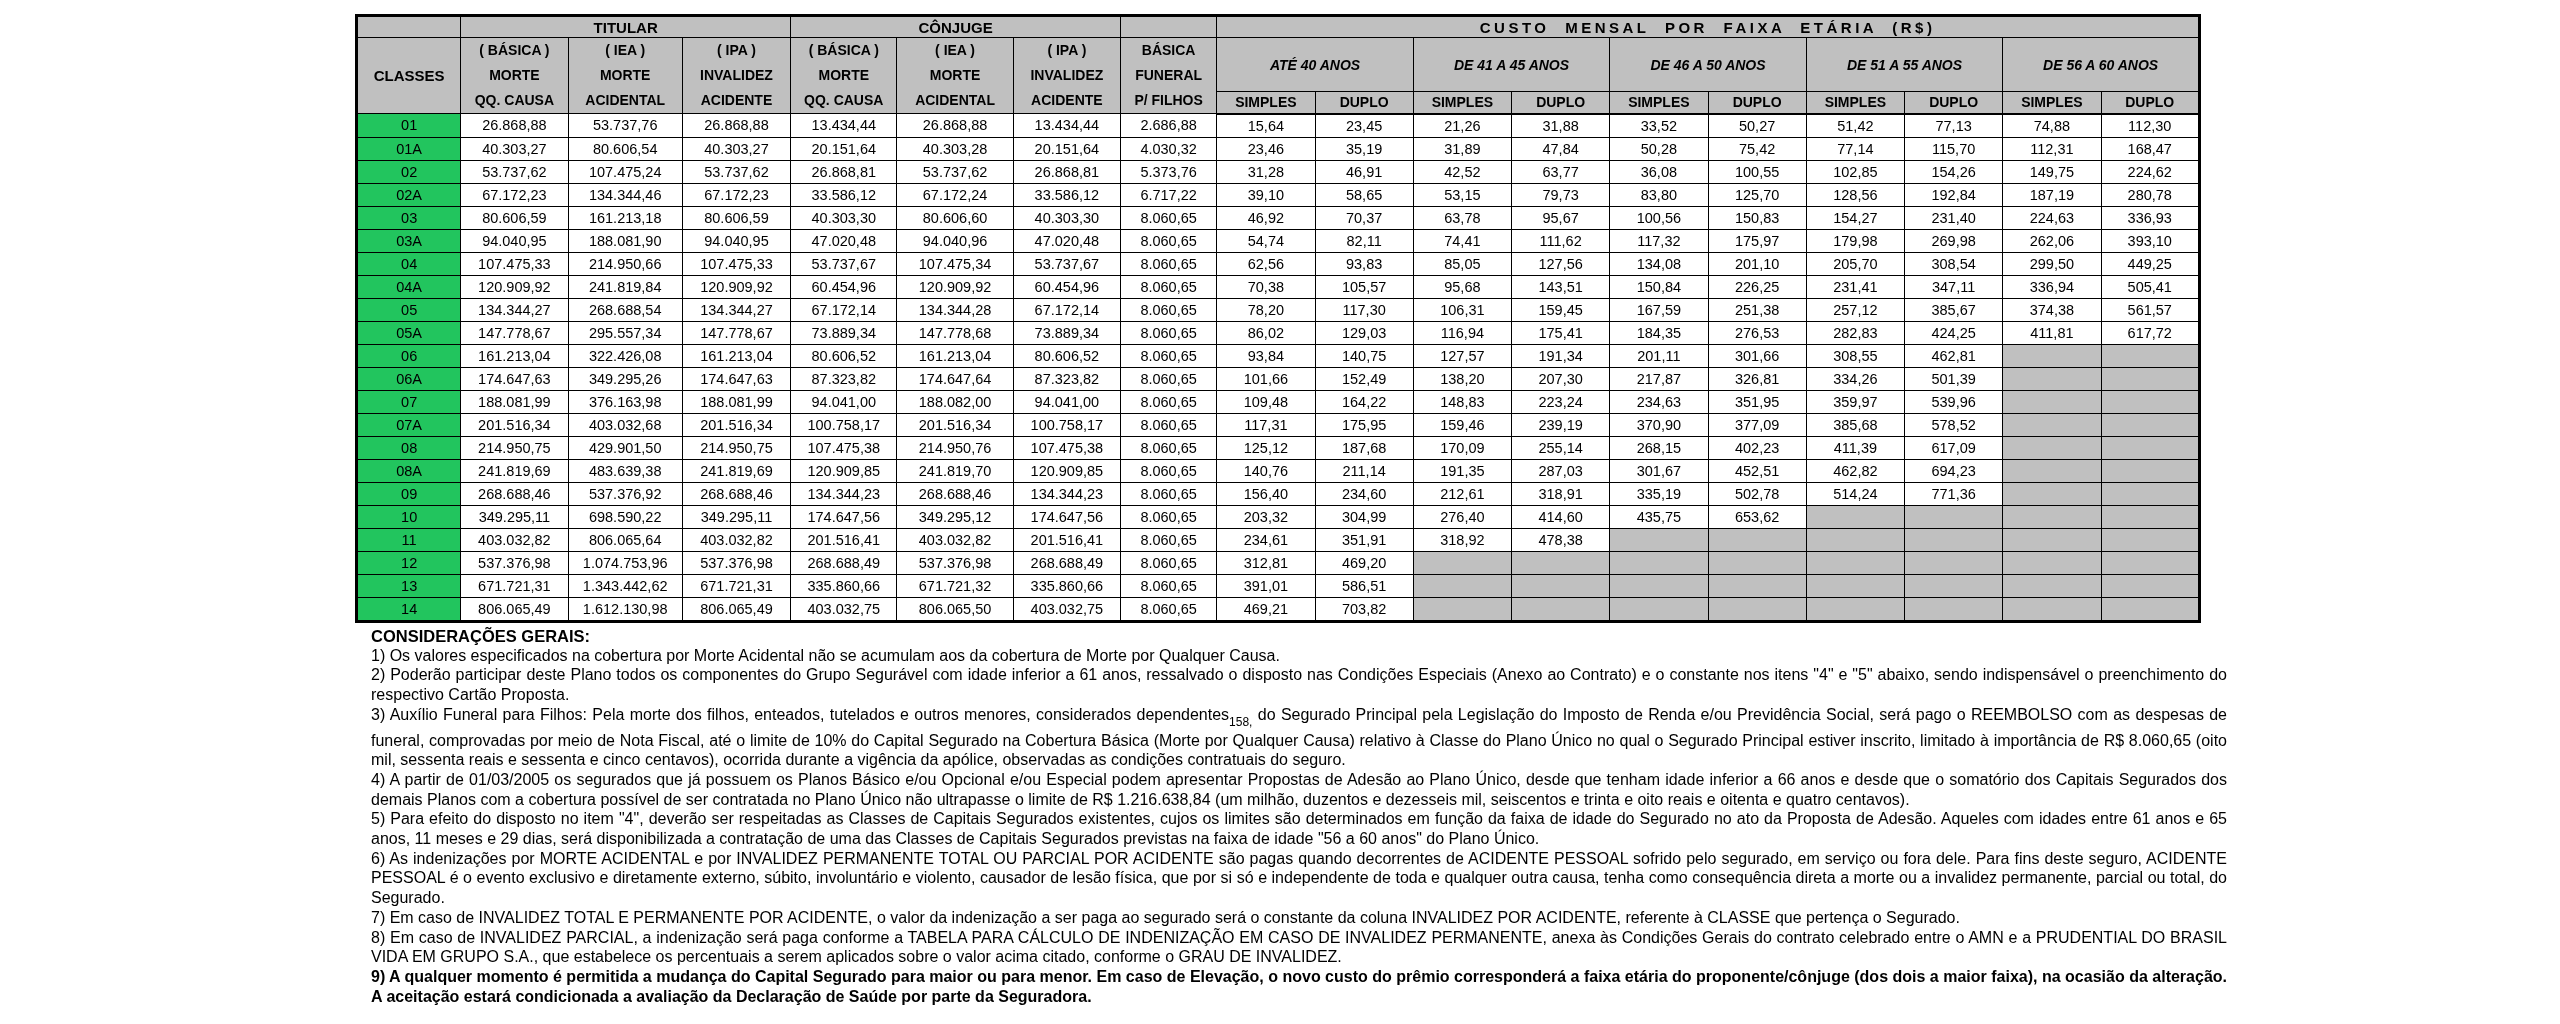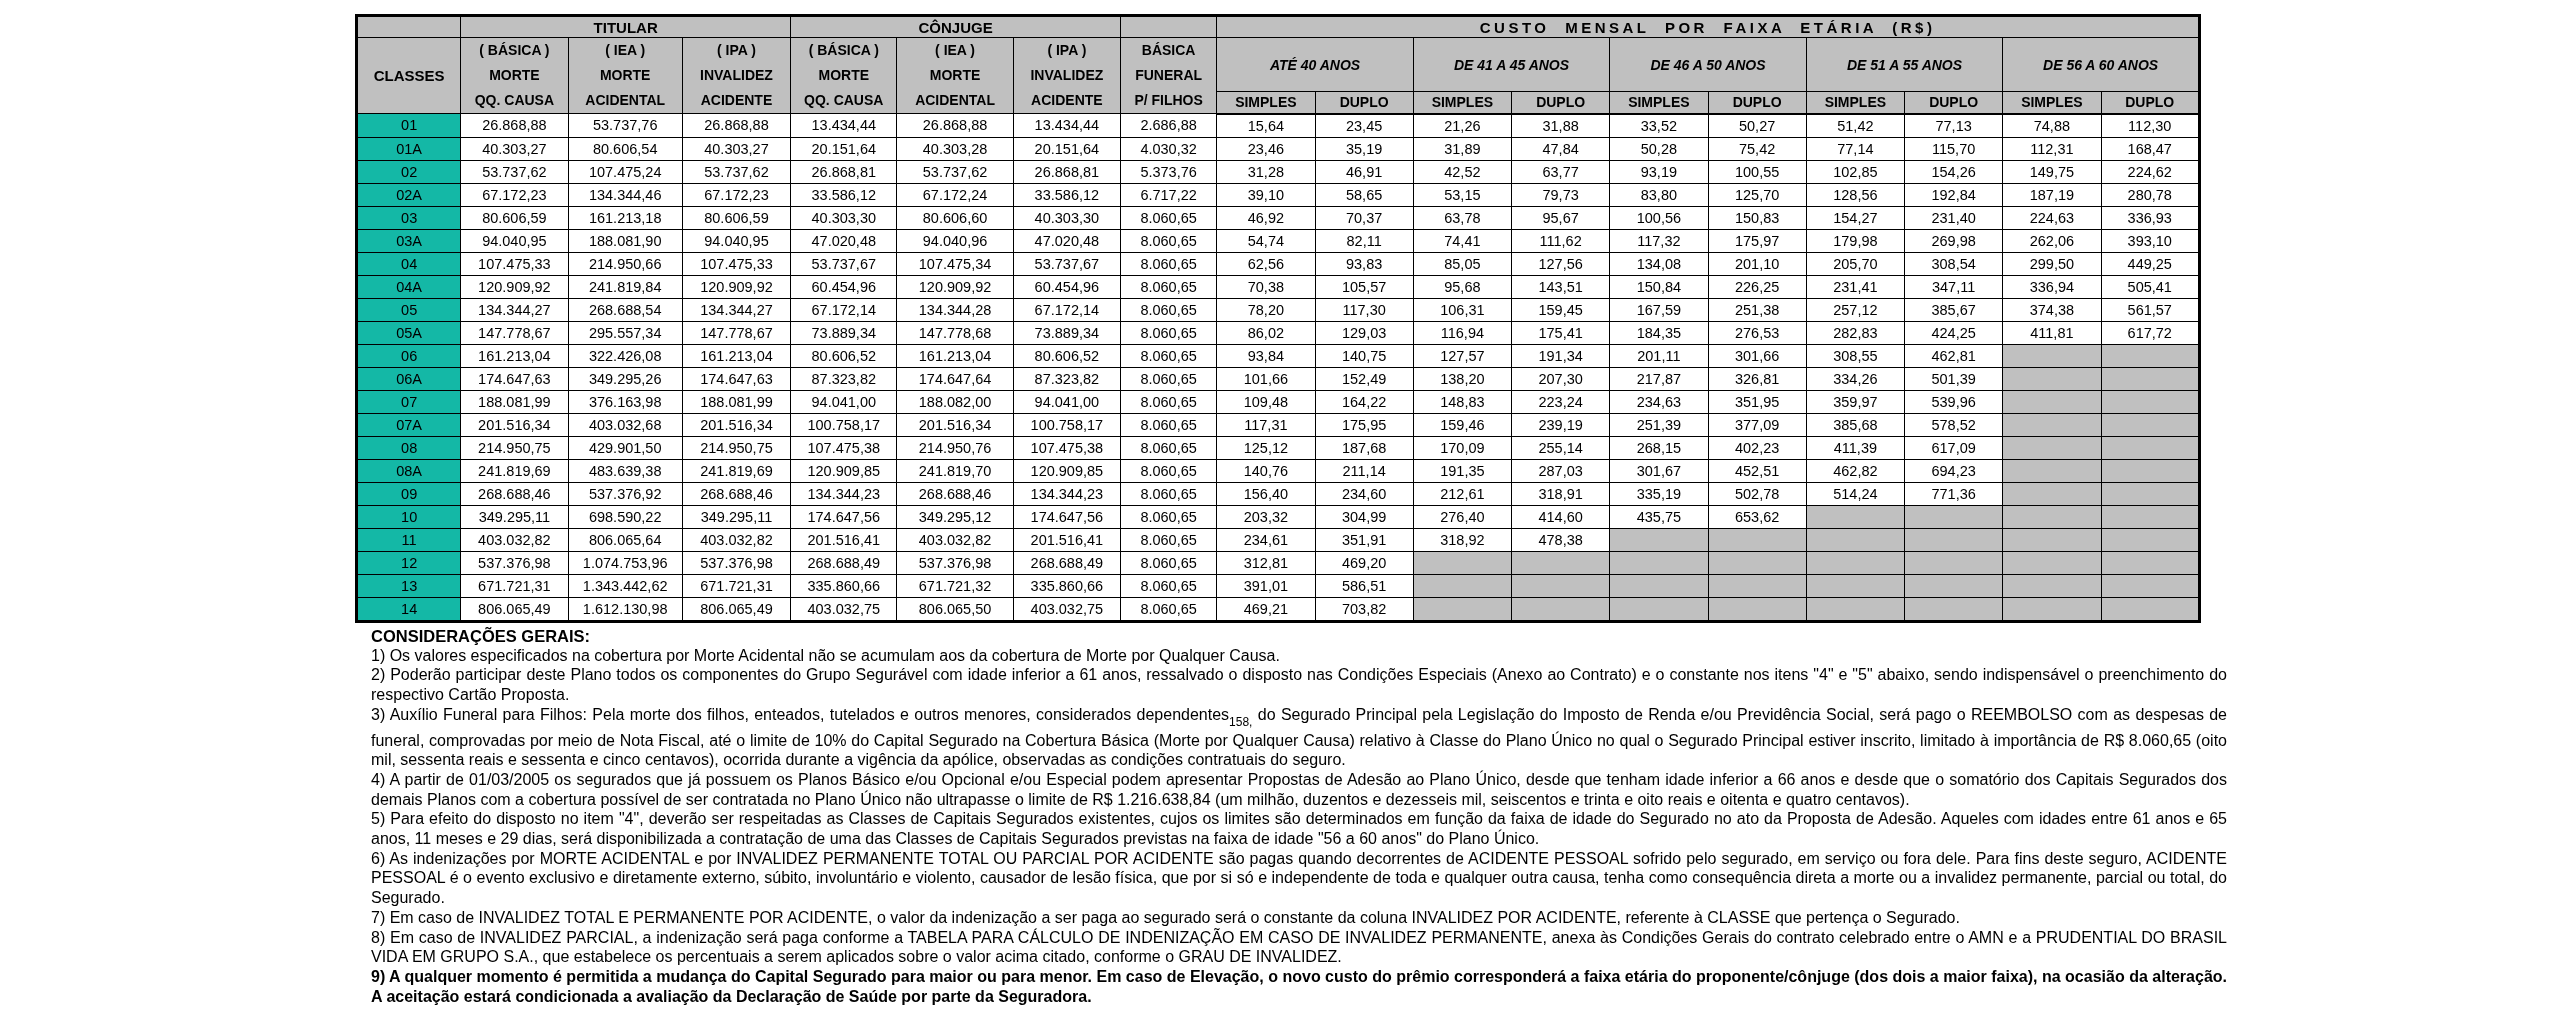--- a/index.html
+++ b/index.html
@@ -34,21 +34,21 @@
   th.banner { letter-spacing: 3.5px; word-spacing: 8px; font-size: 15px; }
   th.h { font-size: 14px; }
   th.h.three div { line-height: 25px; font-size: 14px; }
   th.band { height: 54px; font-size: 14px; font-style: italic; }
   th.sd { height: 22px; font-size: 14px; }
   thead tr:last-child th { border-bottom: 2px solid #000; }
   th.classes { font-size: 15px; }
 
   
   td { height: 22px; line-height: 22px; font-size: 14.5px; background: #ffffff; }
-  td.cls { background: #14b8a6; font-size: 14.5px; }
+  td.cls { background: #22c55e; font-size: 14.5px; }
   td.empty { background: #c0c0c0; border: 1px solid #c0c0c0; }
 
   
   .notes { width: 1856px; margin-top: 3px; margin-left: 16px; }
   .notes-title { font-weight: bold; font-size: 16.5px; line-height: 20px; }
   .notes p {
     margin: 0; padding: 0;
     font-size: 16px; line-height: 19.7px;
     text-align: justify;
   }
@@ -192,21 +192,21 @@
           <td>107.475,24</td>
           <td>53.737,62</td>
           <td>26.868,81</td>
           <td>53.737,62</td>
           <td>26.868,81</td>
           <td>5.373,76</td>
           <td>31,28</td>
           <td>46,91</td>
           <td>42,52</td>
           <td>63,77</td>
-          <td>93,19</td>
+          <td>36,08</td>
           <td>100,55</td>
           <td>102,85</td>
           <td>154,26</td>
           <td>149,75</td>
           <td>224,62</td>
         </tr>
         <tr>
           <td class="cls">02A</td>
           <td>67.172,23</td>
           <td>134.344,46</td>
@@ -412,21 +412,21 @@
           <td>403.032,68</td>
           <td>201.516,34</td>
           <td>100.758,17</td>
           <td>201.516,34</td>
           <td>100.758,17</td>
           <td>8.060,65</td>
           <td>117,31</td>
           <td>175,95</td>
           <td>159,46</td>
           <td>239,19</td>
-          <td>251,39</td>
+          <td>370,90</td>
           <td>377,09</td>
           <td>385,68</td>
           <td>578,52</td>
           <td class="empty"></td>
           <td class="empty"></td>
         </tr>
         <tr>
           <td class="cls">08</td>
           <td>214.950,75</td>
           <td>429.901,50</td>

